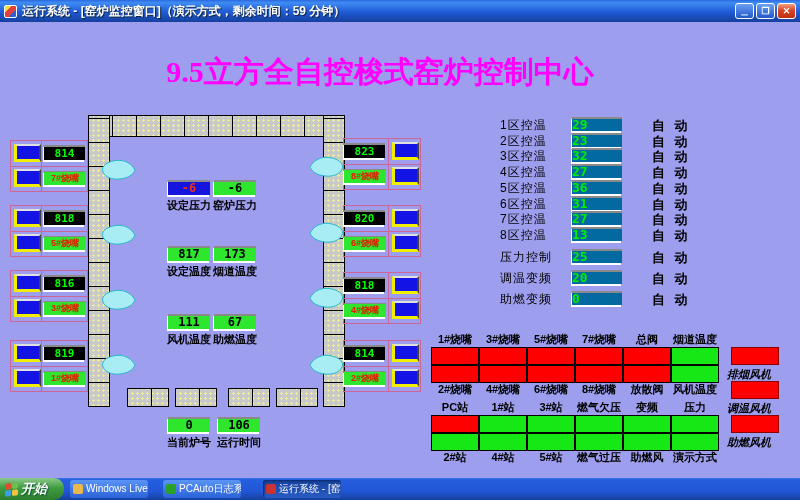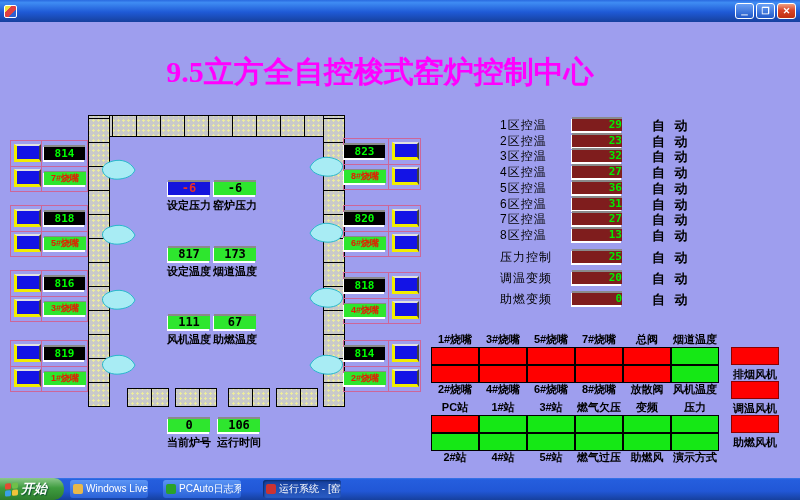--- a/index.html
+++ b/index.html
@@ -69,34 +69,34 @@
   .led { position:absolute; height:15px; text-align:center; font-family:"DejaVu Sans Mono",monospace;
     font-size:12px; font-weight:bold; line-height:13px; border-top:2px solid #8a8a8a;
     box-shadow:-1px 2px 0 #fff; width:42px; }
   .led[data-style="green"] { background:#2ee62e; color:#000; }
   .led[data-style="blue"]  { background:#1515dd; color:#ee3020; }
   .dlabel { position:absolute; width:56px; text-align:center; font-size:11px; font-weight:bold; color:#000; }
 
   
   .zrow { position:absolute; left:500px; width:200px; height:15px; }
   .zlabel { position:absolute; left:0; font-size:12px; color:#000; letter-spacing:1px; }
-  .zled { position:absolute; left:72px; top:0; width:50px; height:14px; background:#7f1d1d; color:#00ee00;
-    font-family:"DejaVu Sans Mono",monospace; font-size:11px; font-weight:bold; line-height:12px;
-    text-align:right; border-top:2px solid #8a8a8a; box-shadow:-1px 2px 0 #fff; }
+  .zled { position:absolute; left:72px; top:0; width:50px; height:14px; background:#0369a1; color:#00ee00;
+    font-family:"DejaVu Sans Mono",monospace; font-size:13px; font-weight:bold; line-height:12px;
+    text-align:left; border-top:2px solid #8a8a8a; box-shadow:-1px 2px 0 #fff; }
   .zmode { position:absolute; left:152px; font-size:13px; font-weight:bold; color:#000; letter-spacing:3px; white-space:nowrap; }
 
   
   .sgrid { position:absolute; display:grid; grid-template-columns:repeat(6,48px); }
   .sg-lab { height:14px; font-size:11px; font-weight:bold; color:#000; text-align:center; line-height:13px; white-space:nowrap; }
   .sg-cell { height:18px; border:1px solid #000; }
   [data-state="red"] { background:#ff0000; }
   [data-state="green"] { background:#15e815; }
 
   .fanbox { position:absolute; width:48px; height:18px; border:1px solid #8a0000; }
-  .fanlbl { position:absolute; width:56px; text-align:center; font-size:11px; font-weight:bold; color:#000; }
+  .fanlbl { position:absolute; width:56px; font-size:11px; font-weight:bold; color:#000;font-style:italic; }
 
   
   .taskbar { position:absolute; left:0; top:478px; width:800px; height:22px;
     background:linear-gradient(180deg,#3a77e8 0%,#255ede 8%,#2157d6 60%,#16409e 100%); }
   .startbtn { position:absolute; left:0; top:0; width:64px; height:22px;
     background:linear-gradient(180deg,#8cc88c,#3f9c3f 45%,#2d7d2d); border-radius:0 10px 10px 0;
     display:flex; align-items:center; gap:3px; padding-left:5px;
     color:#fff; font-size:13px; font-weight:bold; font-style:italic; text-shadow:1px 1px 1px #153; }
   .xplogo { width:13px; height:13px; display:grid; grid-template-columns:6px 6px; grid-gap:1px; transform:skewY(-6deg); }
   .xplogo i { border-radius:1.5px; }
@@ -111,20 +111,21 @@
   .ticon { width:11px; height:11px; border-radius:2px; }
   .ticon.round { border-radius:50%; }
 </style>
 </head>
 <body>
 
 <div id="screen">
 
   <div class="titlebar">
     <div class="appicon"></div>
+    <div class="titletext">运行系统 - [窑炉监控窗口]（演示方式，剩余时间：59 分钟）</div>
     <div class="winbtns">
       <div class="wbtn">＿</div>
       <div class="wbtn">❐</div>
       <div class="wbtn close">✕</div>
     </div>
   </div>
 
 
   <div class="content">
     <div class="ptitle">9.5立方全自控梭式窑炉控制中心</div>

